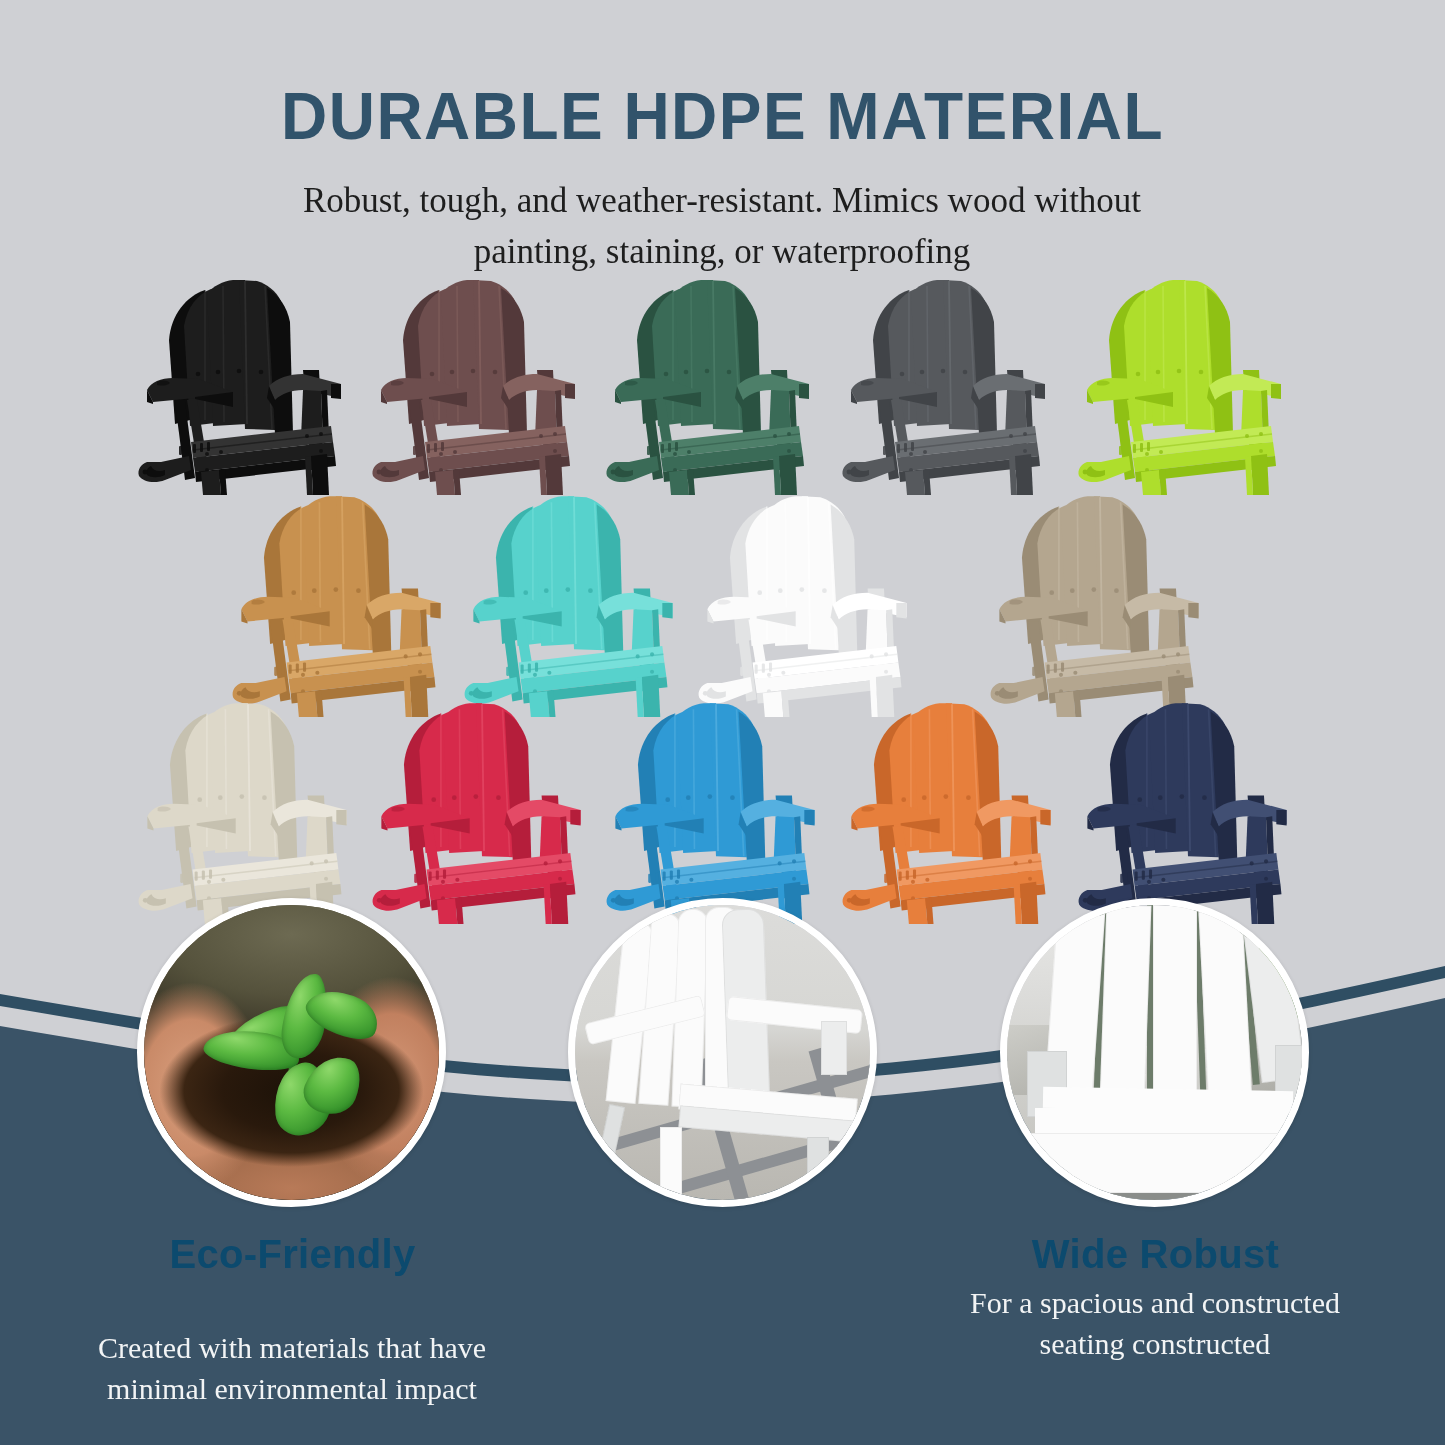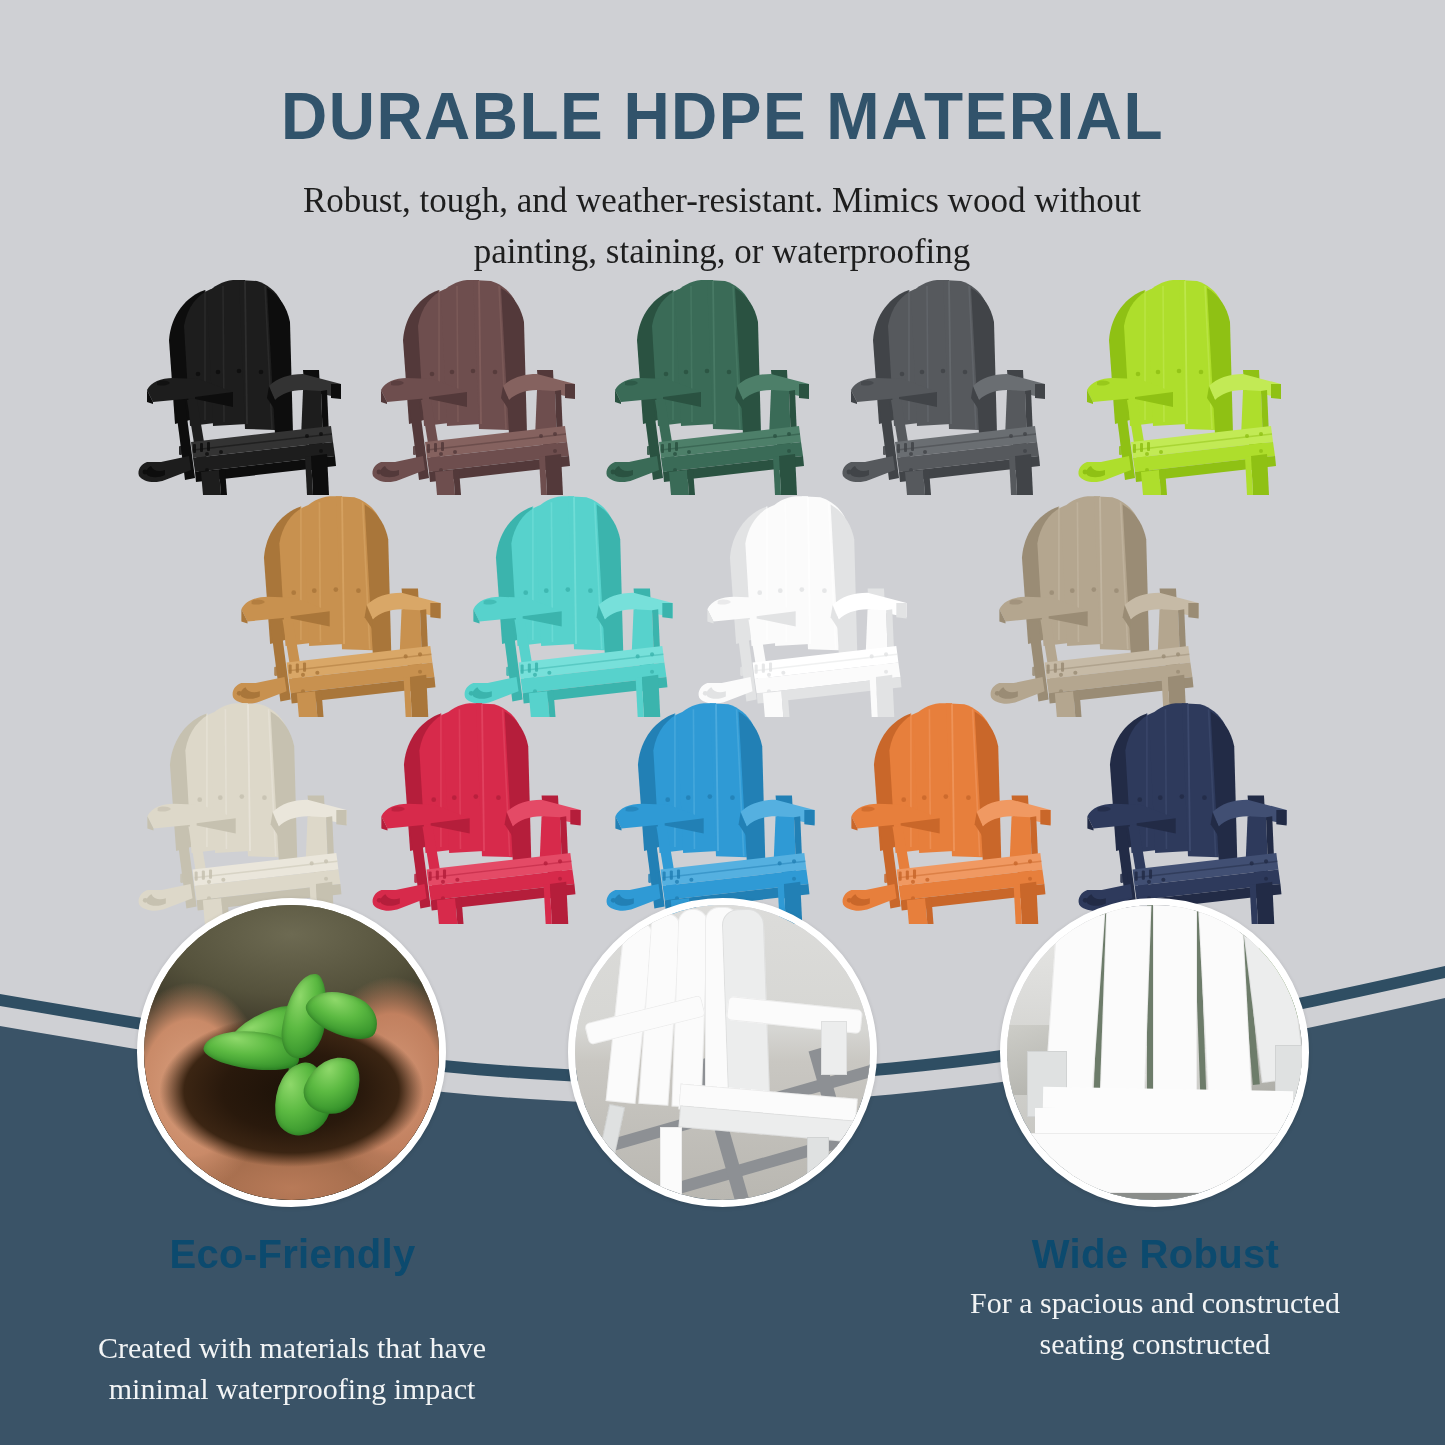--- a/index.html
+++ b/index.html
@@ -1183,21 +1183,21 @@
       <div class="seat-slat" style="left:36px; top:184px; width:250px; height:22px; transform:rotate(1deg);"></div>
       <div class="seat-slat" style="left:28px; top:203px; width:264px; height:30px;"></div>
       <div class="white-part" style="left:22px; top:228px; width:276px; height:60px;"></div>
       <div class="gap" style="left:90px; top:288px; width:140px; height:20px; background:#8a8d8a;"></div>
     </div>
   </div>
 
   <div class="feat-title" style="left:45px; top:1232px; width:495px;">Eco-Friendly</div>
   <div class="feat-body" style="left:22px; top:1282px; width:540px;margin-top:45px;">
     <div>Created with materials that have</div>
-    <div>minimal waterproofing impact</div>
+    <div>minimal environmental impact</div>
   </div>
 
 
   <div class="feat-title" style="left:908px; top:1232px; width:495px;">Wide Robust</div>
   <div class="feat-body" style="left:885px; top:1282px; width:540px;">
     <div>For a spacious and constructed</div>
     <div>seating constructed</div>
   </div>
 
 </div>

